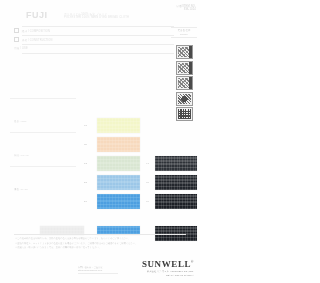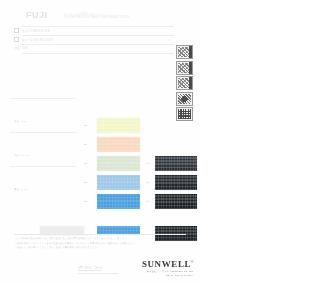--- a/index.html
+++ b/index.html
@@ -5,21 +5,21 @@
   html,body{margin:0;padding:0;background:#ffffff;}
   body{
     width:200px;height:283px;overflow:hidden;position:relative;
     font-family:"Liberation Sans",sans-serif;
     color:#c9c9c9;
     -webkit-font-smoothing:antialiased;
   }
   .sheet{position:absolute;inset:0;background:#fefefe;}
 
   
-  .hdr{position:absolute;left:0;top:0;width:200px;height:60px;padding-left:40px;}
+  .hdr{position:absolute;left:0;top:0;width:200px;height:60px;}
   .hdr-title{
     position:absolute;left:26px;top:10px;
     font-size:9px;font-weight:bold;letter-spacing:.5px;
     color:#e2e2e2;
   }
   .hdr-sub{
     position:absolute;left:64px;top:13px;
     font-size:2.6px;letter-spacing:.2px;color:#e4e4e4;line-height:3.4px;
     width:72px;
   }

